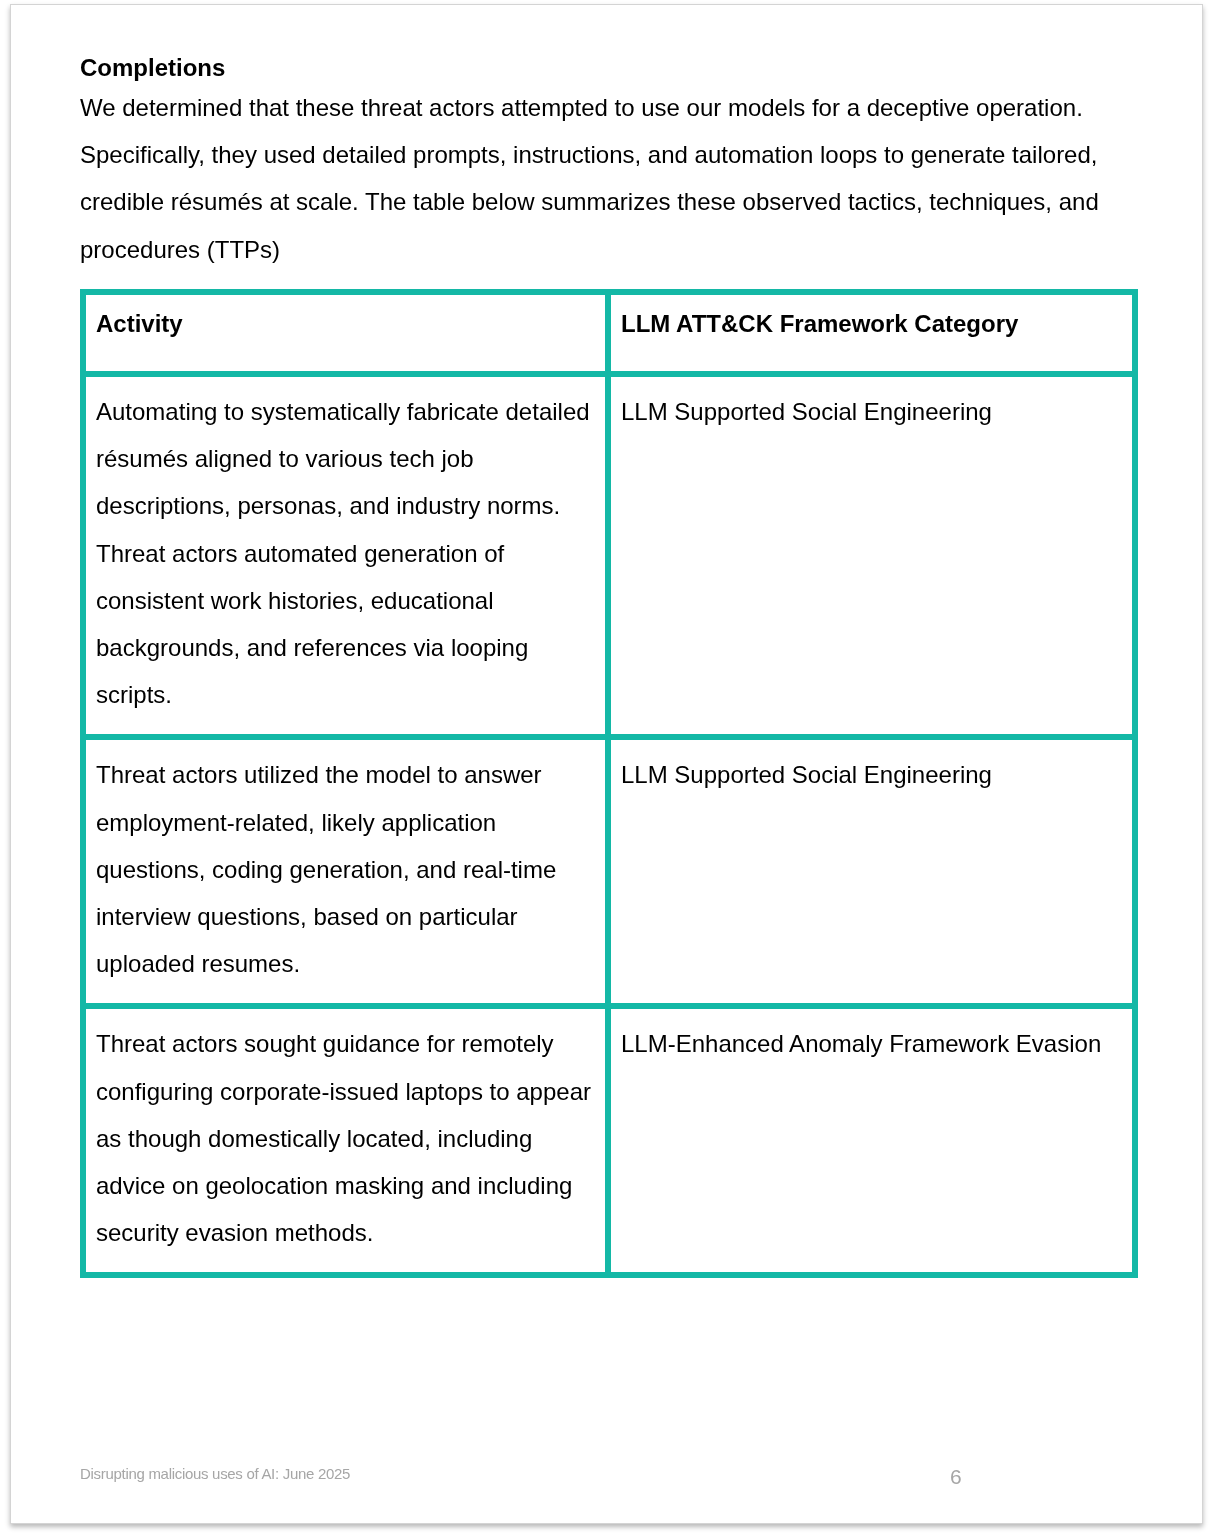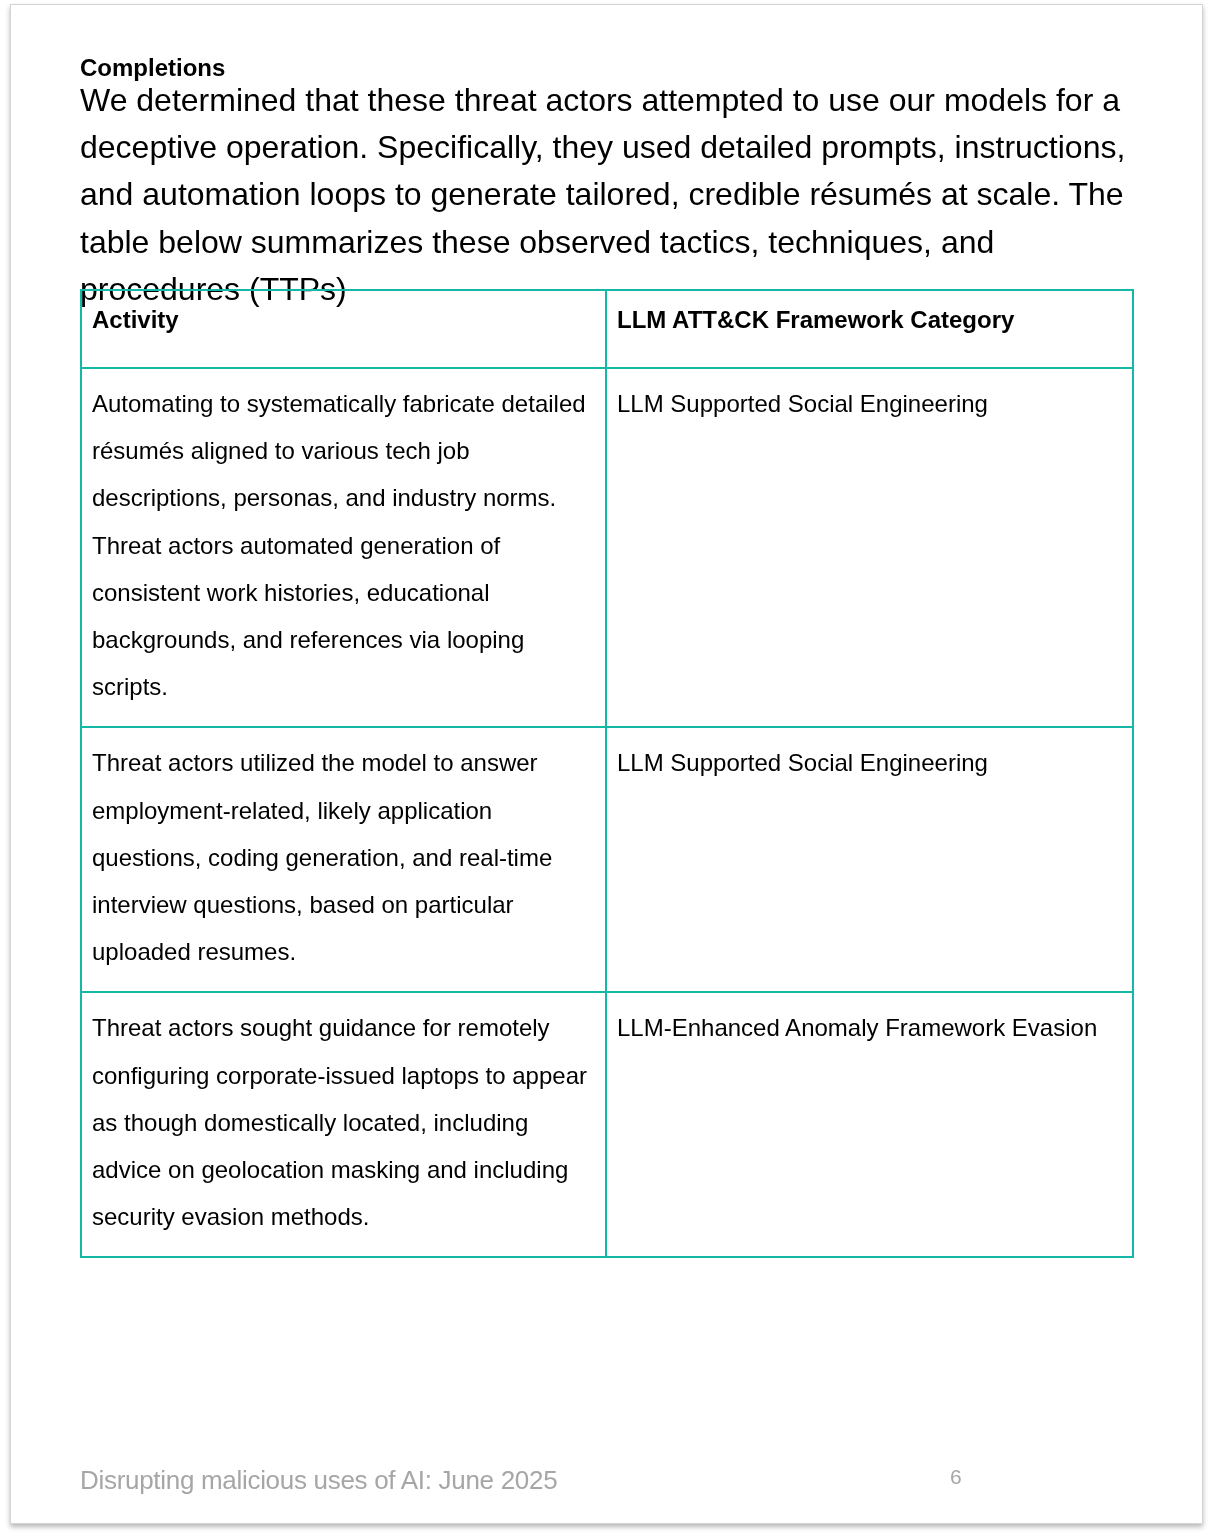--- a/index.html
+++ b/index.html
@@ -1,26 +1,26 @@
 <!DOCTYPE html>
 <html><head>
 <meta charset="utf-8">
 <style>
   html,body{margin:0;padding:0;}
   body{width:1213px;height:1539px;background:#ffffff;position:relative;overflow:hidden;font-family:"Liberation Sans","DejaVu Sans",sans-serif;color:#000;}
   .page{position:absolute;left:10px;top:4px;width:1193px;height:1520px;background:#fff;border:1px solid #d4d4d4;box-shadow:0 3px 5px rgba(0,0,0,0.28);box-sizing:border-box;}
   .heading{position:absolute;left:80px;top:52px;font-size:24px;font-weight:bold;line-height:32px;}
-  .intro{position:absolute;left:80px;top:77px;width:1060px;font-size:32px;line-height:47.2px;margin:0;}
+  .intro{position:absolute;left:80px;top:84px;width:1060px;font-size:24px;line-height:47.2px;margin:0;}
   table{position:absolute;left:80px;top:289px;width:1052px;border-collapse:collapse;table-layout:fixed;}
-  td,th{border:2px solid #14b8a6;vertical-align:top;text-align:left;padding:10px 10px 16px 10px;font-size:24px;line-height:47.2px;font-weight:normal;}
+  td,th{border:6px solid #14b8a6;vertical-align:top;text-align:left;padding:10px 10px 16px 10px;font-size:24px;line-height:47.2px;font-weight:normal;}
   th{font-weight:bold;height:43px;padding-top:5px;}
   td{padding-top:11px;}
   col.c1{width:525px;}
   col.c2{width:527px;}
-  .footer-left{position:absolute;left:80px;top:1465px;font-size:26px;color:#a6a6a6;letter-spacing:-0.3px;text-align:center;}
+  .footer-left{position:absolute;left:80px;top:1465px;font-size:15px;color:#a6a6a6;letter-spacing:-0.3px;text-align:center;}
   .footer-num{position:absolute;left:950px;top:1465px;font-size:21px;color:#a6a6a6;}
 </style>
 </head>
 <body>
 
 <div class="page">
 </div>
 
 <div class="heading">Completions</div>
 <p class="intro">We determined that these threat actors attempted to use our models for a deceptive operation. Specifically, they used detailed prompts, instructions, and automation loops to generate tailored, credible résumés at scale. The table below summarizes these observed tactics, techniques, and procedures (TTPs)</p>

